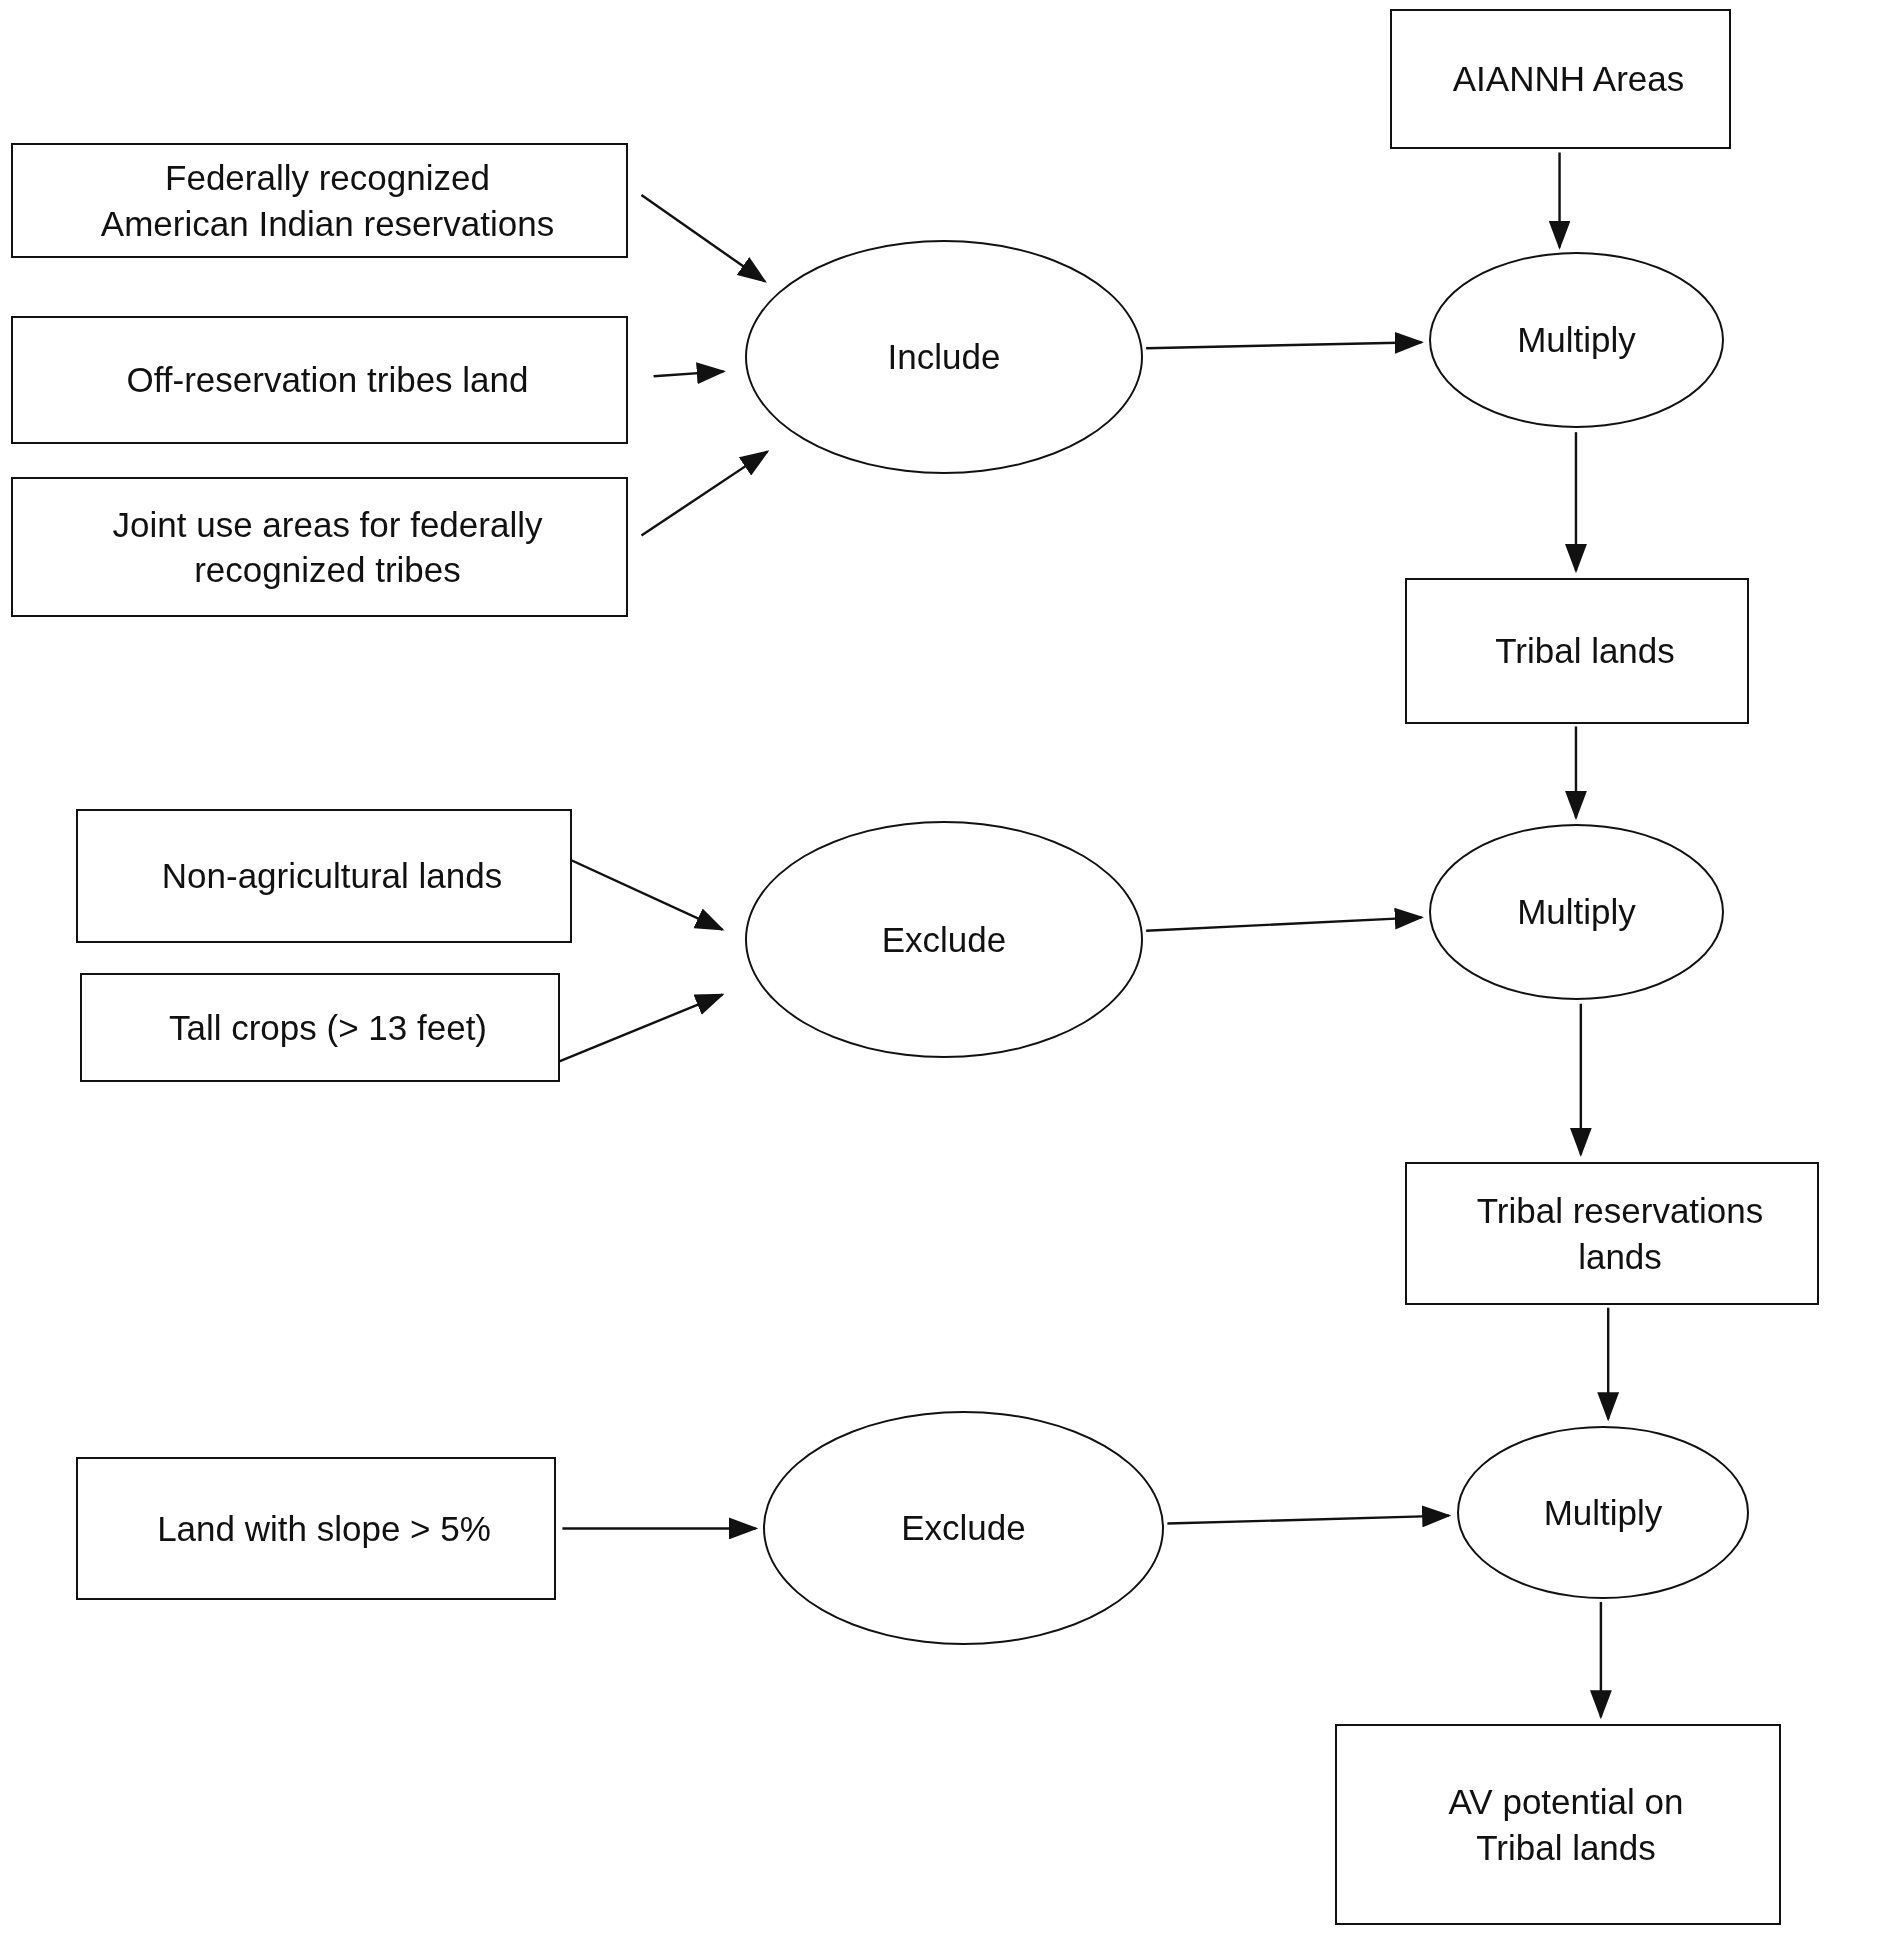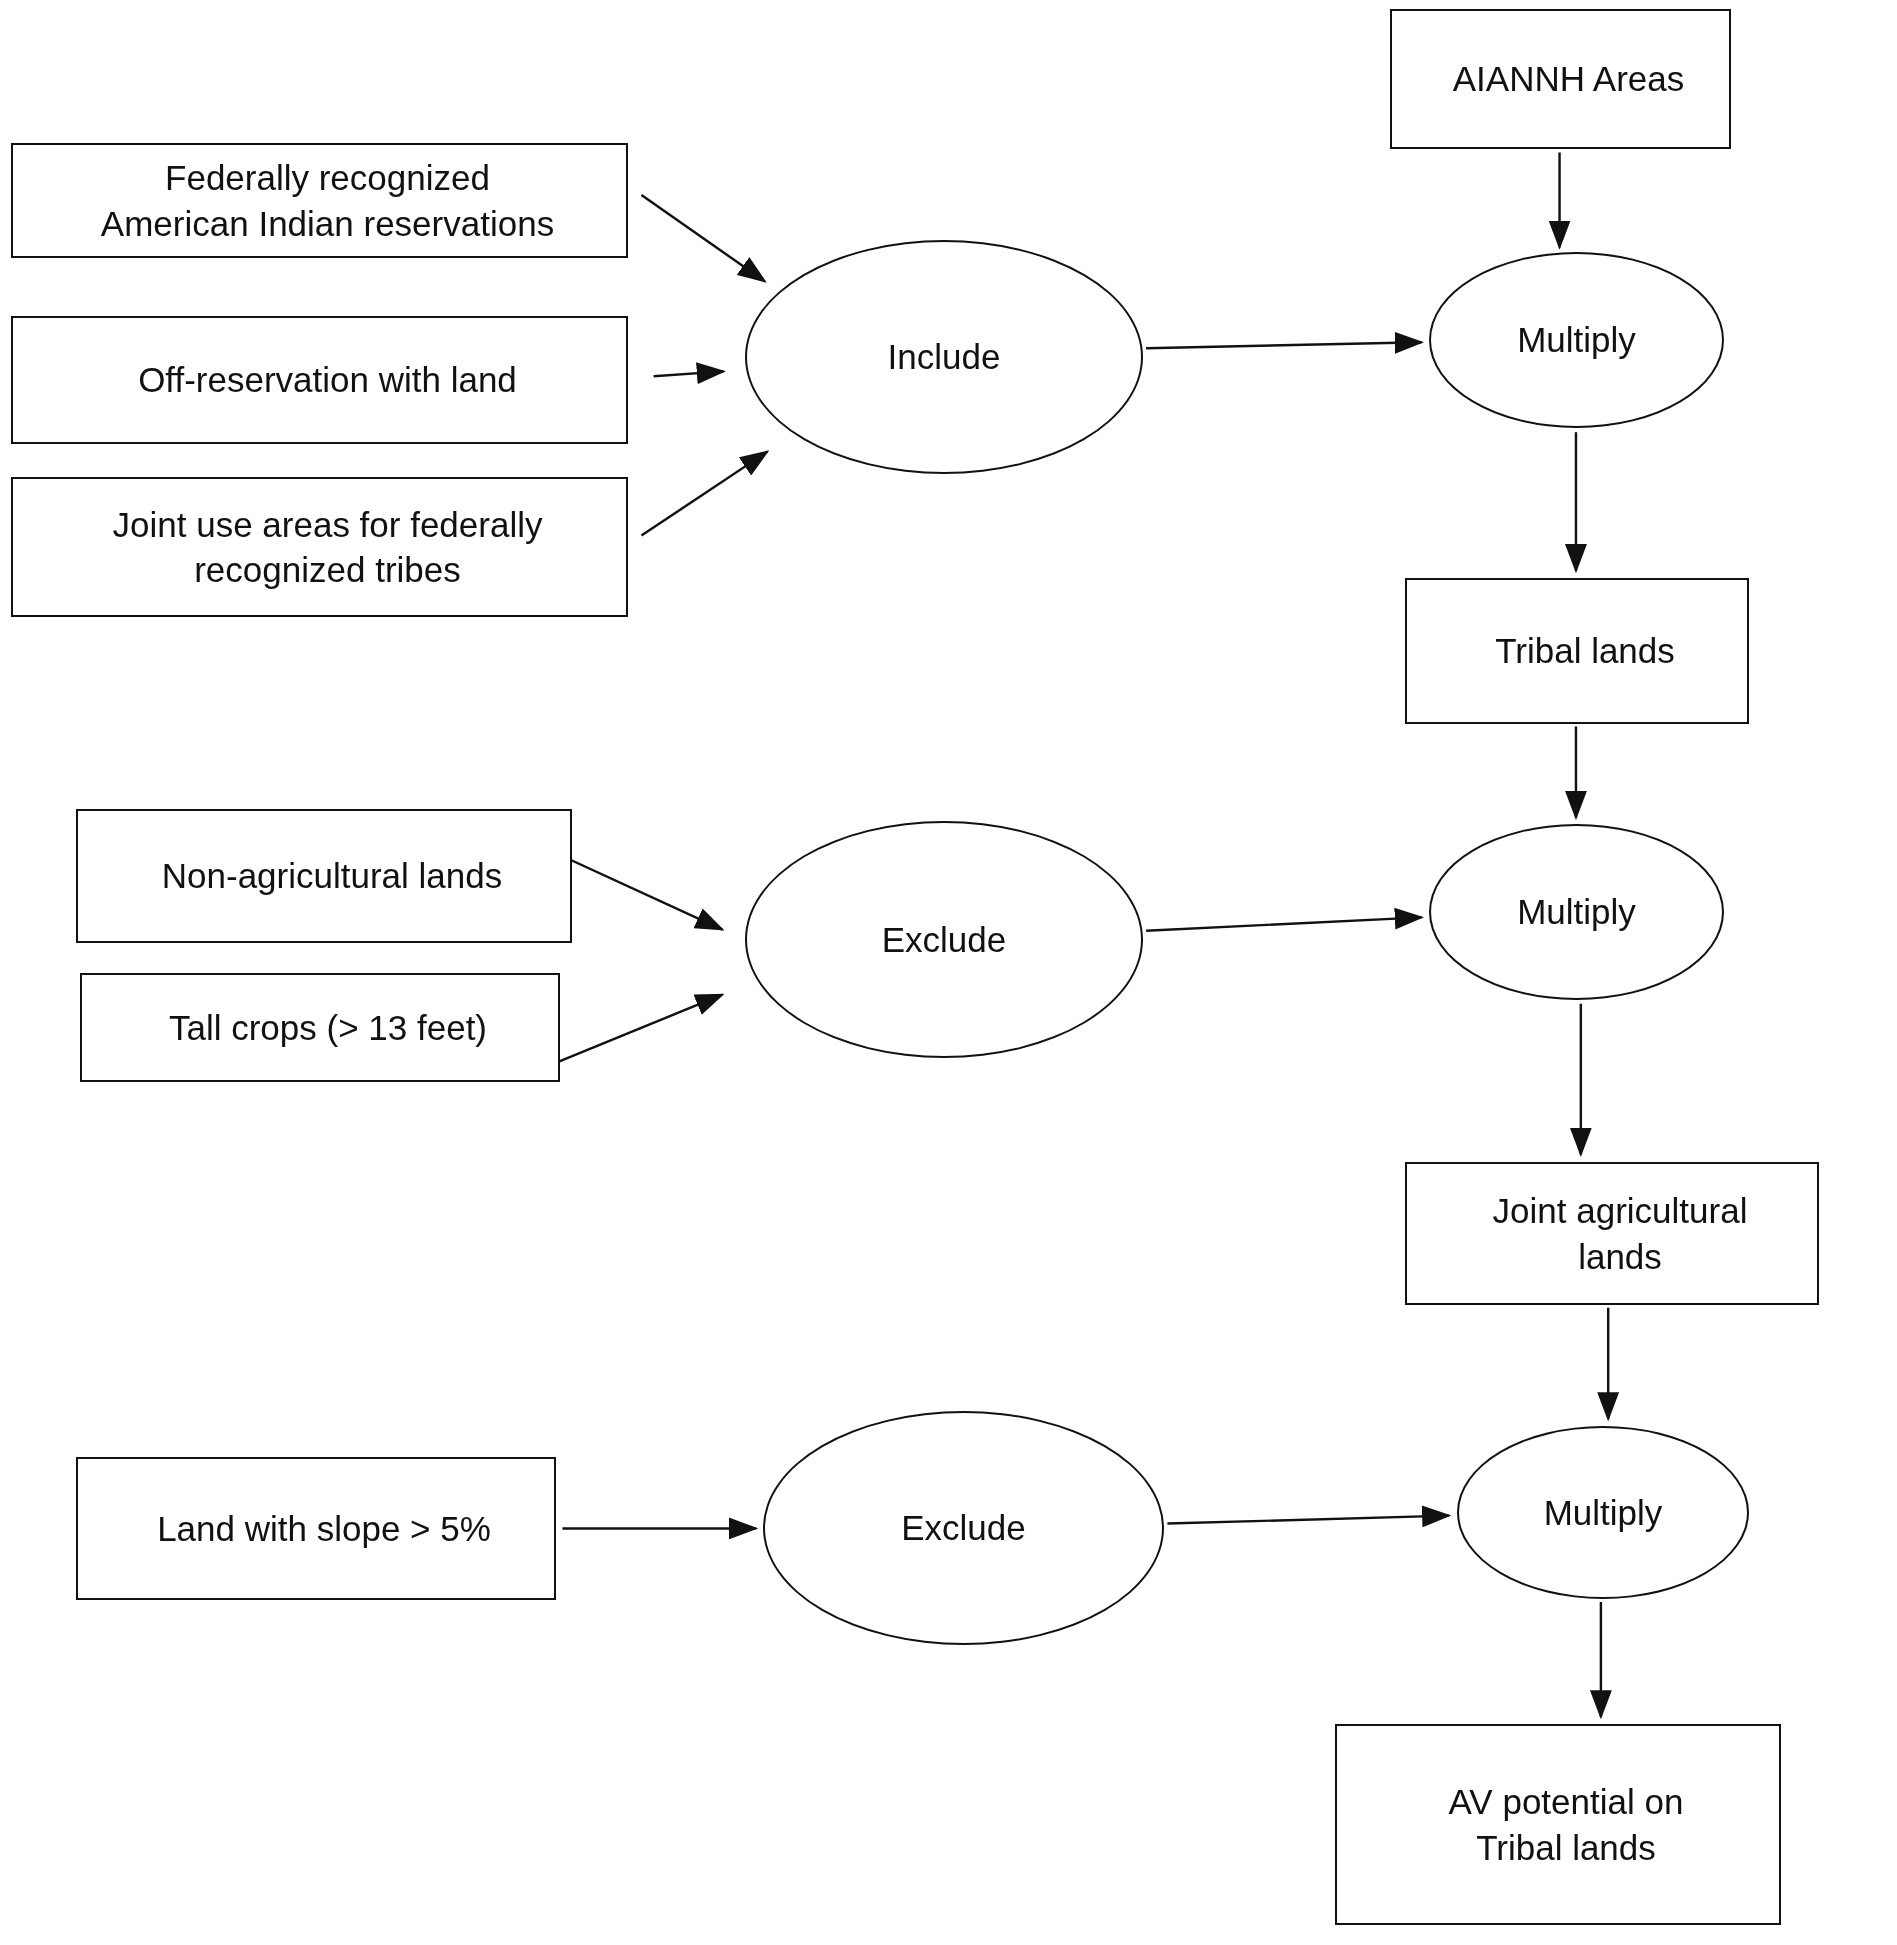--- a/index.html
+++ b/index.html
@@ -78,21 +78,21 @@
   <div class="node box" style="left:1390px;top:9px;width:341px;height:140px">
     <span class="lbl">AIANNH Areas</span>
   </div>
 
   <div class="node box" style="left:11px;top:143px;width:617px;height:115px">
     <span class="lbl">Federally recognized
 American Indian reservations</span>
   </div>
 
   <div class="node box" style="left:11px;top:316px;width:617px;height:128px">
-    <span class="lbl">Off-reservation with land</span>
+    <span class="lbl">Off-reservation tribes land</span>
   </div>
 
   <div class="node ellipse" style="left:745px;top:240px;width:398px;height:234px">
     <span class="lbl">Include</span>
   </div>
 
   <div class="node box" style="left:11px;top:477px;width:617px;height:140px">
     <span class="lbl">Joint use areas for federally
 recognized tribes</span>
   </div>
@@ -115,21 +115,21 @@
 
   <div class="node ellipse" style="left:745px;top:821px;width:398px;height:237px">
     <span class="lbl">Exclude</span>
   </div>
 
   <div class="node ellipse" style="left:1429px;top:824px;width:295px;height:176px">
     <span class="lbl">Multiply</span>
   </div>
 
   <div class="node box" style="left:1405px;top:1162px;width:414px;height:143px">
-    <span class="lbl">Joint agricultural
+    <span class="lbl">Tribal reservations
 lands</span>
   </div>
 
   <div class="node box" style="left:76px;top:1457px;width:480px;height:143px">
     <span class="lbl">Land with slope &gt; 5%</span>
   </div>
 
   <div class="node ellipse" style="left:763px;top:1411px;width:401px;height:234px">
     <span class="lbl">Exclude</span>
   </div>

